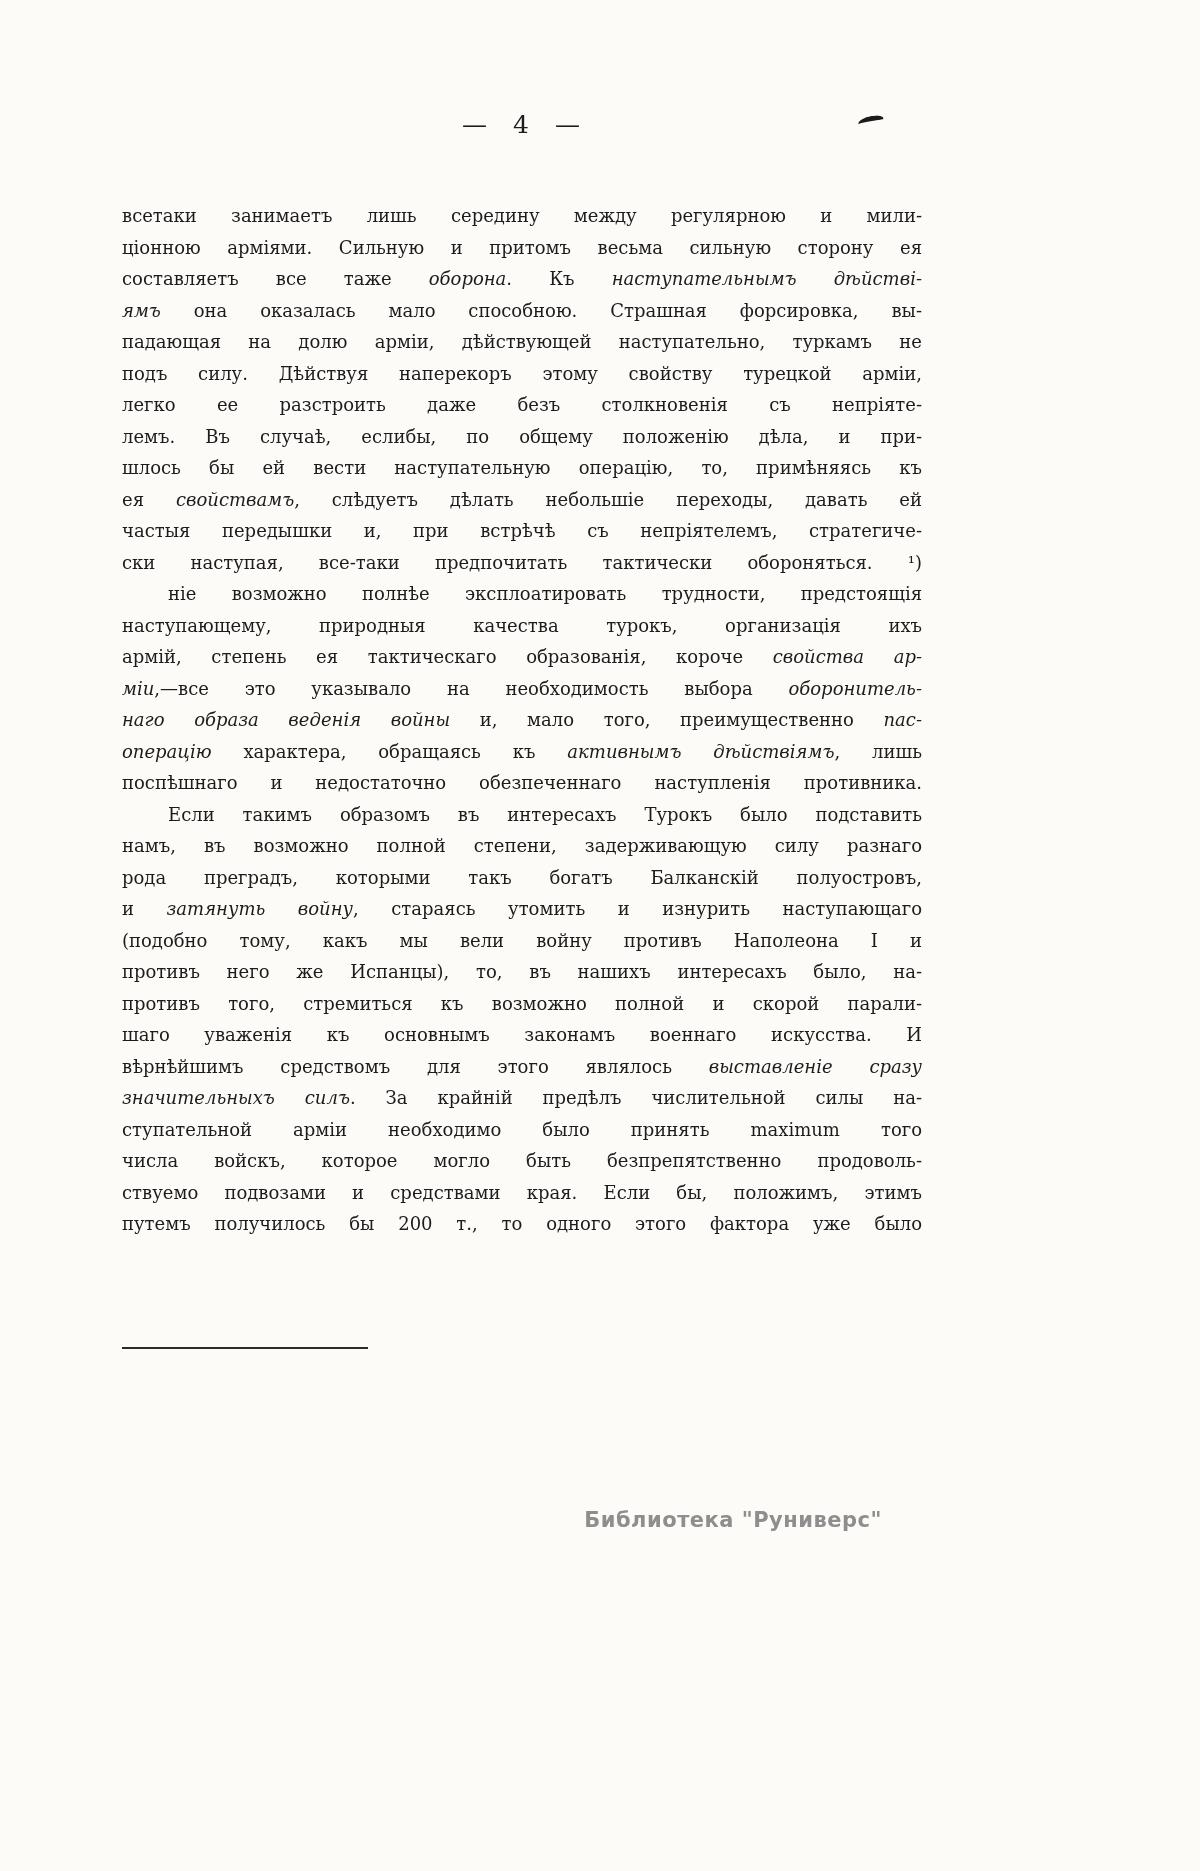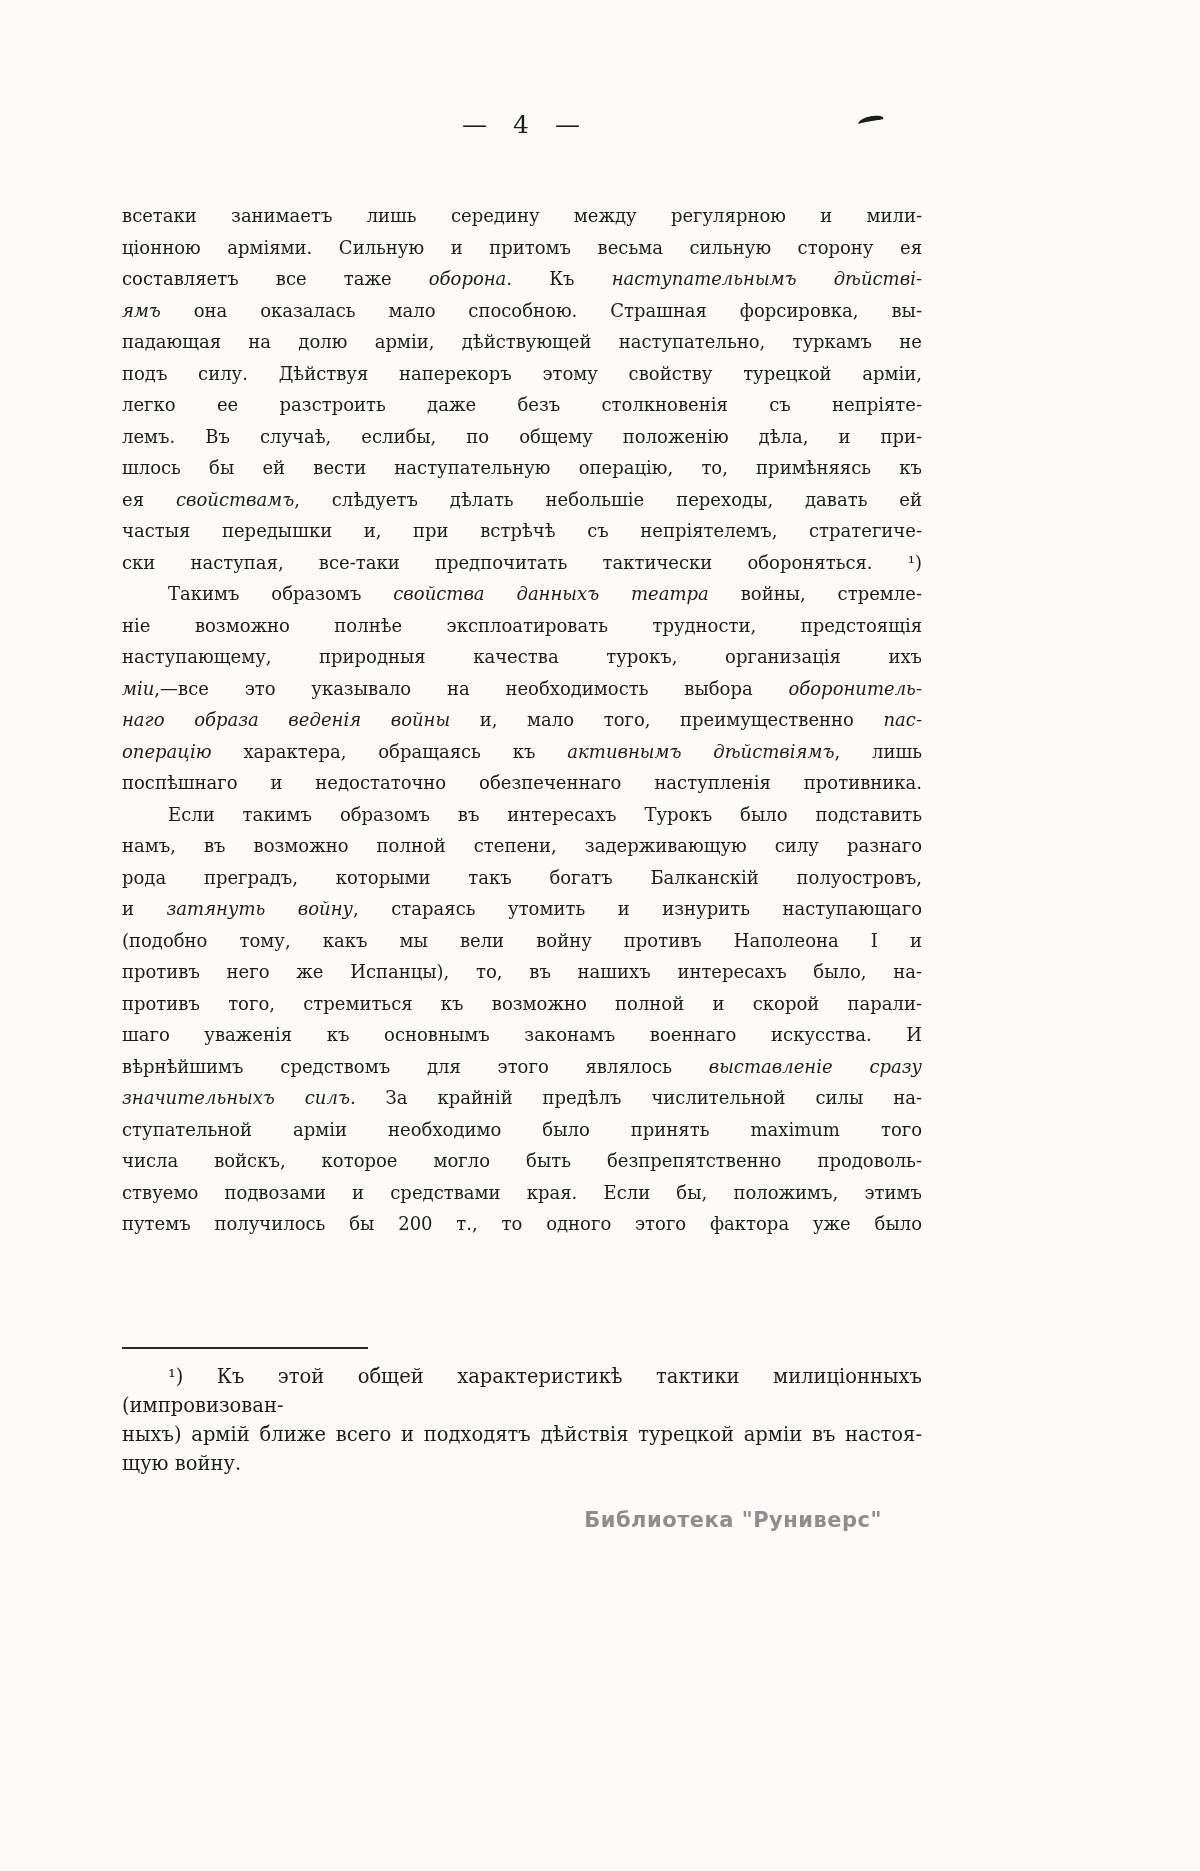--- a/index.html
+++ b/index.html
@@ -107,23 +107,23 @@
         <div class="line">падающая на долю арміи, дѣйствующей наступательно, туркамъ не</div>
         <div class="line">подъ силу. Дѣйствуя наперекоръ этому свойству турецкой арміи,</div>
         <div class="line">легко ее разстроить даже безъ столкновенія съ непріяте-</div>
         <div class="line">лемъ. Въ случаѣ, еслибы, по общему положенію дѣла, и при-</div>
         <div class="line">шлось бы ей вести наступательную операцію, то, примѣняясь къ</div>
         <div class="line">ея <em>свойствамъ</em>, слѣдуетъ дѣлать небольшіе переходы, давать ей</div>
         <div class="line">частыя передышки и, при встрѣчѣ съ непріятелемъ, стратегиче-</div>
         <div class="line">ски наступая, все-таки предпочитать тактически обороняться. ¹)</div>
       </div>
     <div class="paragraph indent">
-        <div class="line">Такимъ образомъ <em>свойства данныхъ театра</em> войны, стремле-</div>
         <div class="line">ніе возможно полнѣе эксплоатировать трудности, предстоящія</div>
         <div class="line">наступающему, природныя качества турокъ, организація ихъ</div>
+        <div class="line">армій, степень ея тактическаго образованія, короче <em>свойства ар-</em></div>
         <div class="line"><em>міи</em>,—все это указывало на необходимость выбора <em>оборонитель-</em></div>
         <div class="line"><em>наго образа веденія войны</em> и, мало того, преимущественно <em>пас-</em></div>
         <div class="line"><em>операцію</em> характера, обращаясь къ <em>активнымъ дѣйствіямъ</em>, лишь</div>
         <div class="line">поспѣшнаго и недостаточно обезпеченнаго наступленія противника.</div>
       </div>
     <div class="paragraph indent">
         <div class="line">Если такимъ образомъ въ интересахъ Турокъ было подставить</div>
         <div class="line">намъ, въ возможно полной степени, задерживающую силу разнаго</div>
         <div class="line">рода преградъ, которыми такъ богатъ Балканскій полуостровъ,</div>
         <div class="line">и <em>затянуть войну</em>, стараясь утомить и изнурить наступающаго</div>
@@ -135,21 +135,16 @@
         <div class="line"><em>значительныхъ силъ</em>. За крайній предѣлъ числительной силы на-</div>
         <div class="line">ступательной арміи необходимо было принять maximum того</div>
         <div class="line">числа войскъ, которое могло быть безпрепятственно продоволь-</div>
         <div class="line">ствуемо подвозами и средствами края. Если бы, положимъ, этимъ</div>
         <div class="line">путемъ получилось бы 200 т., то одного этого фактора уже было</div>
       </div>
   </div>
 
   <div class="footnote-rule"></div>
 
-  <div class="footnote">
-      <div class="line">¹) Къ этой общей характеристикѣ тактики милиціонныхъ (импровизован-</div>
-      <div class="line">ныхъ) армій ближе всего и подходятъ дѣйствія турецкой арміи въ настоя-</div>
-      <div class="line">щую войну.</div>
-    </div>
 
   <div class="watermark">Библиотека "Руниверс"</div>
 
 </div>
 
 </body></html>

